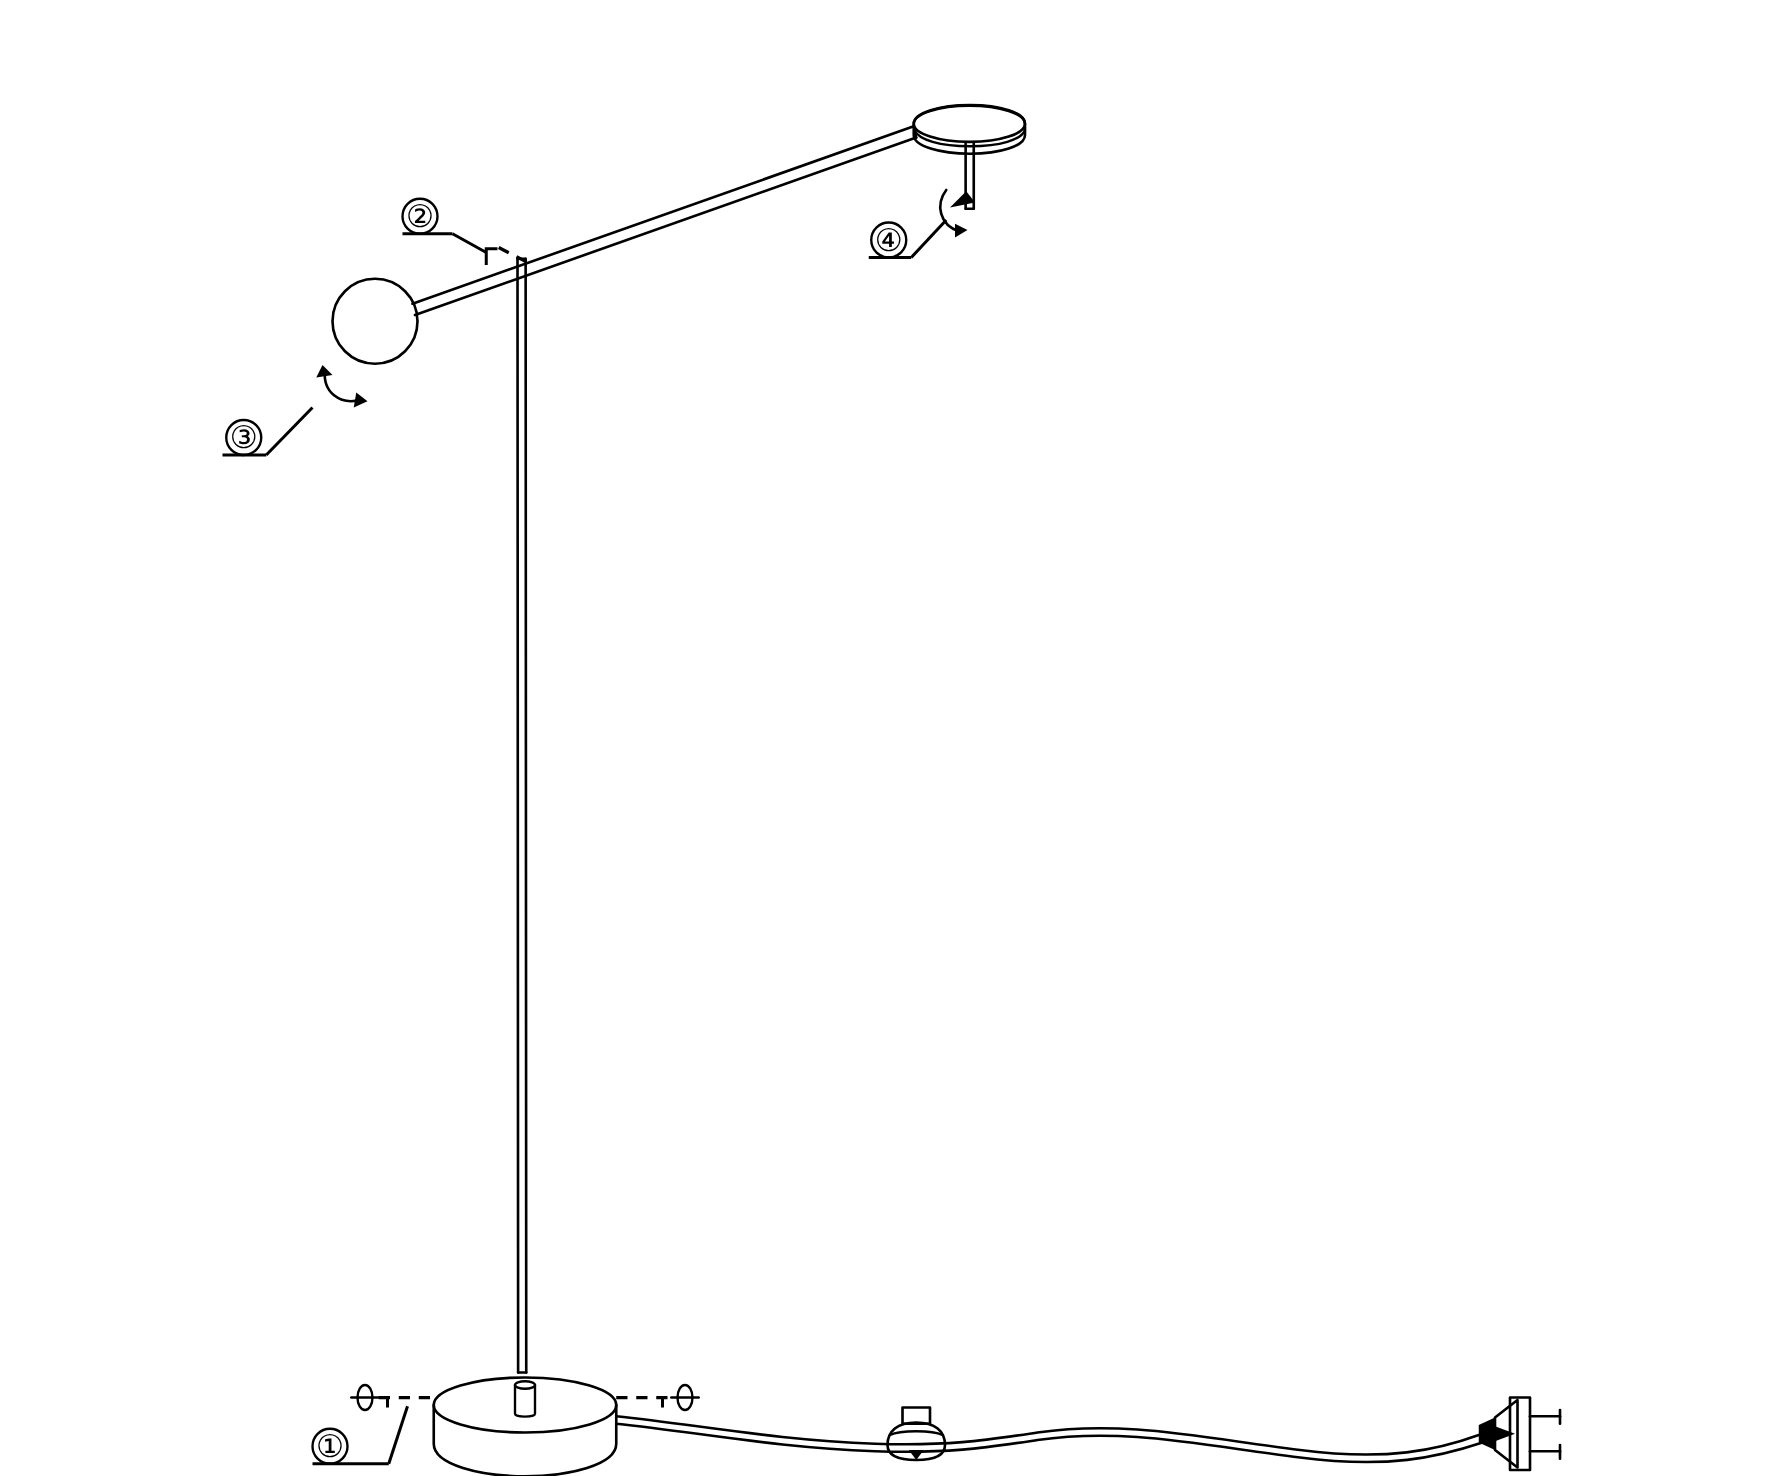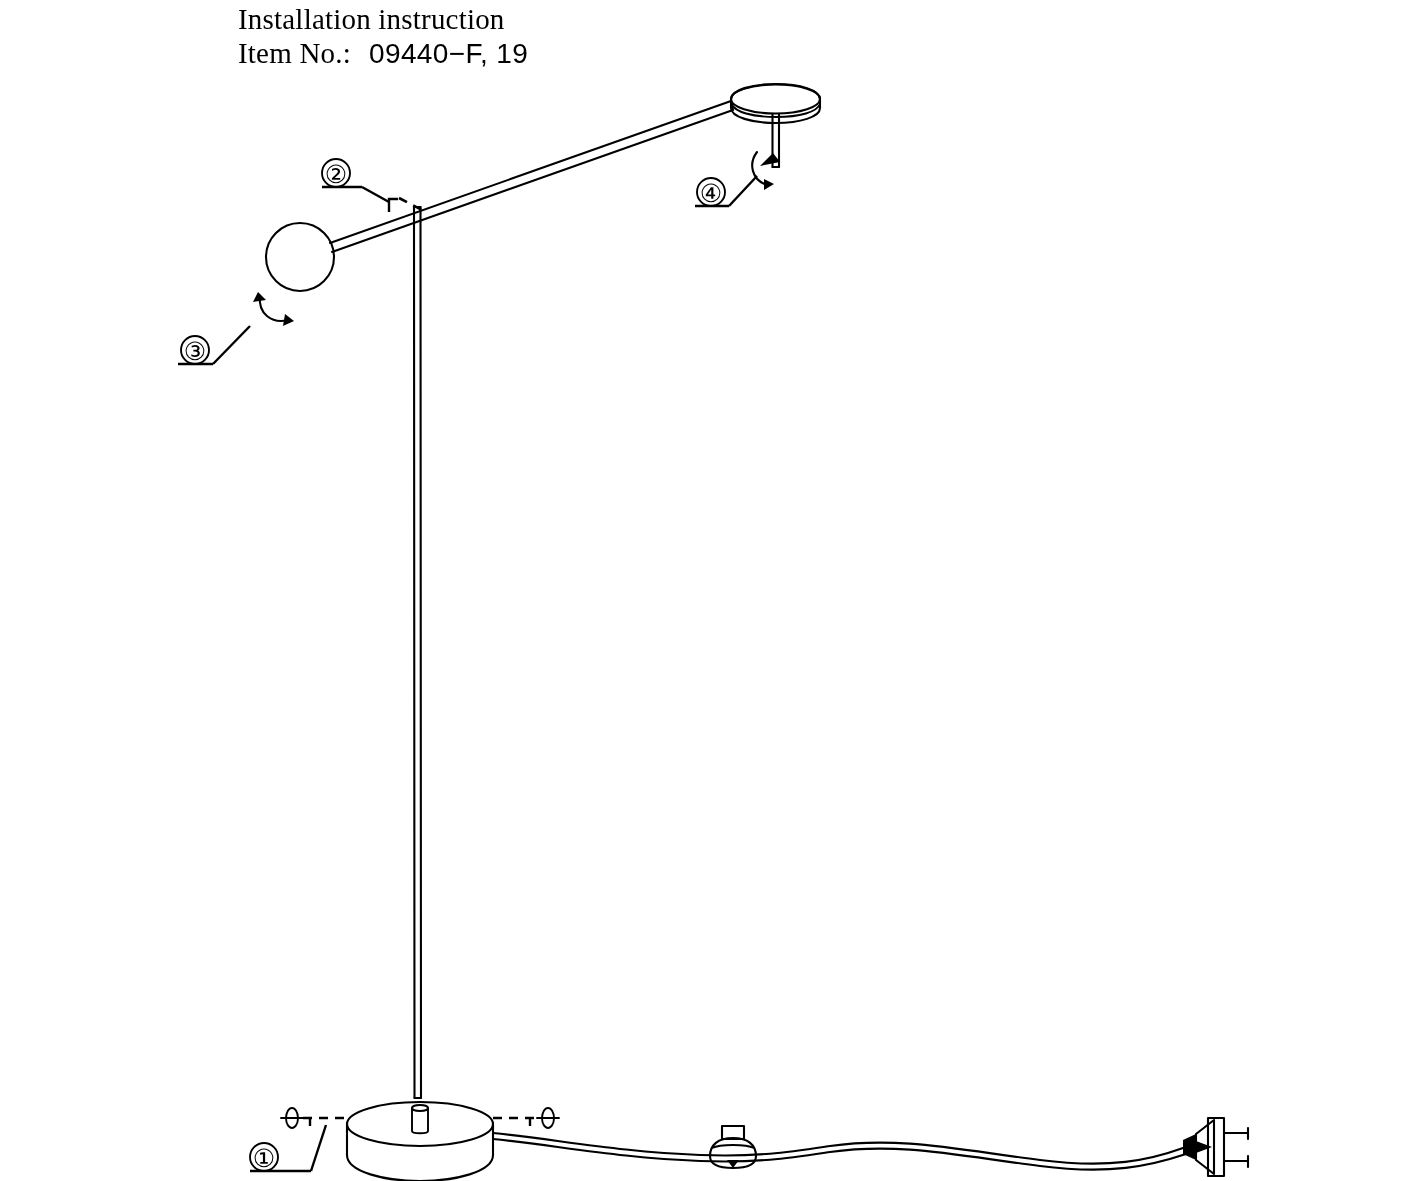--- a/index.html
+++ b/index.html
@@ -89,24 +89,20 @@
     dominant-baseline: central;
     fill: #000000;
   }
   .arrowhead { fill: #000000; stroke: none; }
 </style>
 </head>
 <body>
 
 <div id="sheet">
 
-  <div class="title-block">
-    <div class="title-line-1">Installation instruction</div>
-    <div class="title-line-2"><span>Item No.:</span><span class="item-no-value">09440−F, 19</span></div>
-  </div>
 
   <svg id="drawing" viewBox="0 0 1417 1181">
 
     <g>
 
       <path class="ln" d="M 731 99
                           C 731 90, 752 84, 776 84
                           C 800 84, 820 90, 820 99
                           L 820 108
                           C 820 117, 800 123, 776 123

